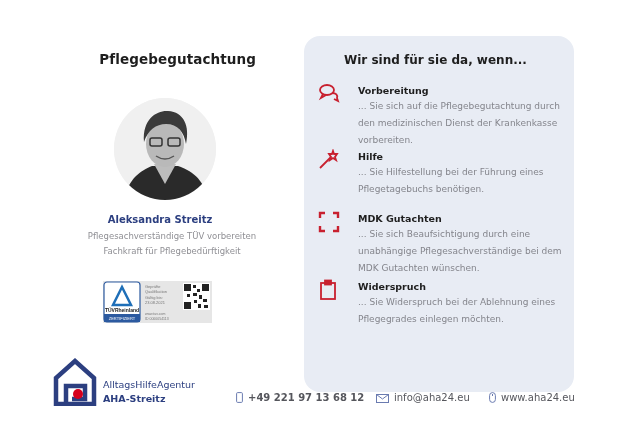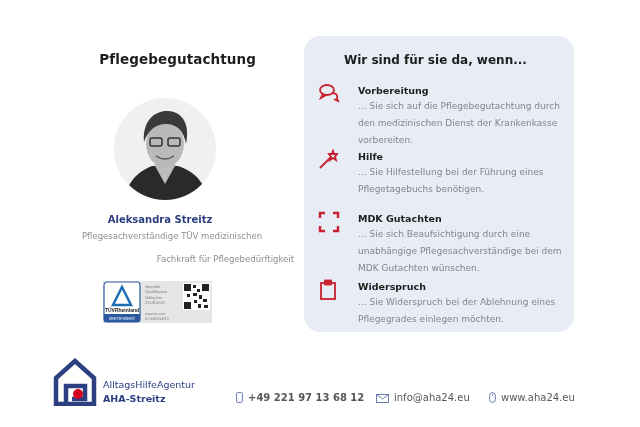--- a/index.html
+++ b/index.html
@@ -6,21 +6,21 @@
   body { width:640px; height:427px; background:#ffffff; position:relative; overflow:hidden;
          font-family:"DejaVu Sans", "Liberation Sans", sans-serif; }
   .left-title { position:absolute; left:60px; top:51px; width:196px; text-align:right;
                 font-size:13.5px; font-weight:bold; color:#1e1e1e; letter-spacing:0.1px; }
   .photo { position:absolute; left:114px; top:98px; width:102px; height:102px; border-radius:50%;
            overflow:hidden; background:#f1f1f1; }
   .name { position:absolute; left:60px; top:214px; width:200px; text-align:center;
           font-size:10px; font-weight:bold; color:#2c3f80; }
   .sub { position:absolute; left:50px; width:244px; text-align:center; font-size:8.5px; color:#8f8f94; }
   .cert { position:absolute; left:103px; top:281px; width:109px; height:42px; }
-  .card { position:absolute; left:304px; top:36px; width:270px; height:296px; background:#e8ecf4;
+  .card { position:absolute; left:304px; top:36px; width:270px; height:356px; background:#e8ecf4;
           border-radius:16px; }
   .card-title { position:absolute; left:40px; top:17px; font-size:12px; font-weight:bold; color:#1e1e1e; }
   .item { position:absolute; left:14px; width:250px; }
   .item .ico { position:absolute; left:0; top:0; width:22px; height:22px; }
   .item .h { position:absolute; left:40px; top:2px; font-size:9.5px; font-weight:bold; color:#1e1e1e; }
   .item .d { position:absolute; left:40px; top:15px; width:216px; font-size:9px; line-height:17px; color:#84858c; }
   .footer-logo { position:absolute; left:52px; top:358px; width:46px; height:48px; }
   .brand1 { position:absolute; left:103px; top:379px; font-size:9.5px; color:#2c3f80; }
   .brand2 { position:absolute; left:103px; top:393px; font-size:9.5px; font-weight:bold; color:#2c3f80; }
   .contact { position:absolute; top:392px; font-size:10px; color:#55565c; display:flex; align-items:flex-end; gap:5px; }
@@ -41,22 +41,22 @@
     <path d="M40 66 L51 86 L62 66 Z" fill="#bdbdbd"></path>
     <ellipse cx="51" cy="46" rx="19" ry="23" fill="#b9b9b9"></ellipse>
     <path d="M30 44 C28 20 44 12 54 13 C70 14 76 28 72 46 C70 34 64 26 52 26 C42 26 34 32 30 44 Z" fill="#3a3a3a"></path>
     <rect x="36" y="40" width="12" height="8" rx="2" fill="none" stroke="#333" stroke-width="1.5"></rect>
     <rect x="54" y="40" width="12" height="8" rx="2" fill="none" stroke="#333" stroke-width="1.5"></rect>
     <path d="M42 58 Q51 64 60 58" stroke="#555" stroke-width="1.5" fill="none"></path>
   </svg>
 </div>
 
 <div class="name">Aleksandra Streitz</div>
-<div class="sub" style="top:231px;">Pflegesachverständige TÜV medizinischen</div>
-<div class="sub" style="top:254px;text-align:right;">Fachkraft für Pflegebedürftigkeit</div>
+<div class="sub" style="top:231px;">Pflegesachverständige TÜV vorbereiten</div>
+<div class="sub" style="top:246px;">Fachkraft für Pflegebedürftigkeit</div>
 
 <div class="cert">
   <svg width="109" height="42" viewBox="0 0 109 42">
     <rect x="0" y="0" width="109" height="42" fill="#e6e6e6"></rect>
     <rect x="1" y="1" width="36" height="40" rx="3" fill="#ffffff" stroke="#2c5aa0" stroke-width="1.2"></rect>
     <path d="M19 6 L28 24 L10 24 Z" fill="none" stroke="#1f6fb8" stroke-width="2.5"></path>
     <text x="19" y="31" font-size="5" text-anchor="middle" fill="#1a1a1a" font-family="Liberation Sans, sans-serif" font-weight="bold">TÜVRheinland</text>
     <rect x="1" y="33" width="36" height="8" fill="#2c5aa0"></rect>
     <text x="19" y="39" font-size="4" text-anchor="middle" fill="#fff" font-family="Liberation Sans, sans-serif">ZERTIFIZIERT</text>
     <text x="42" y="7" font-size="4" fill="#777" font-family="Liberation Sans, sans-serif">Geprüfte</text>

